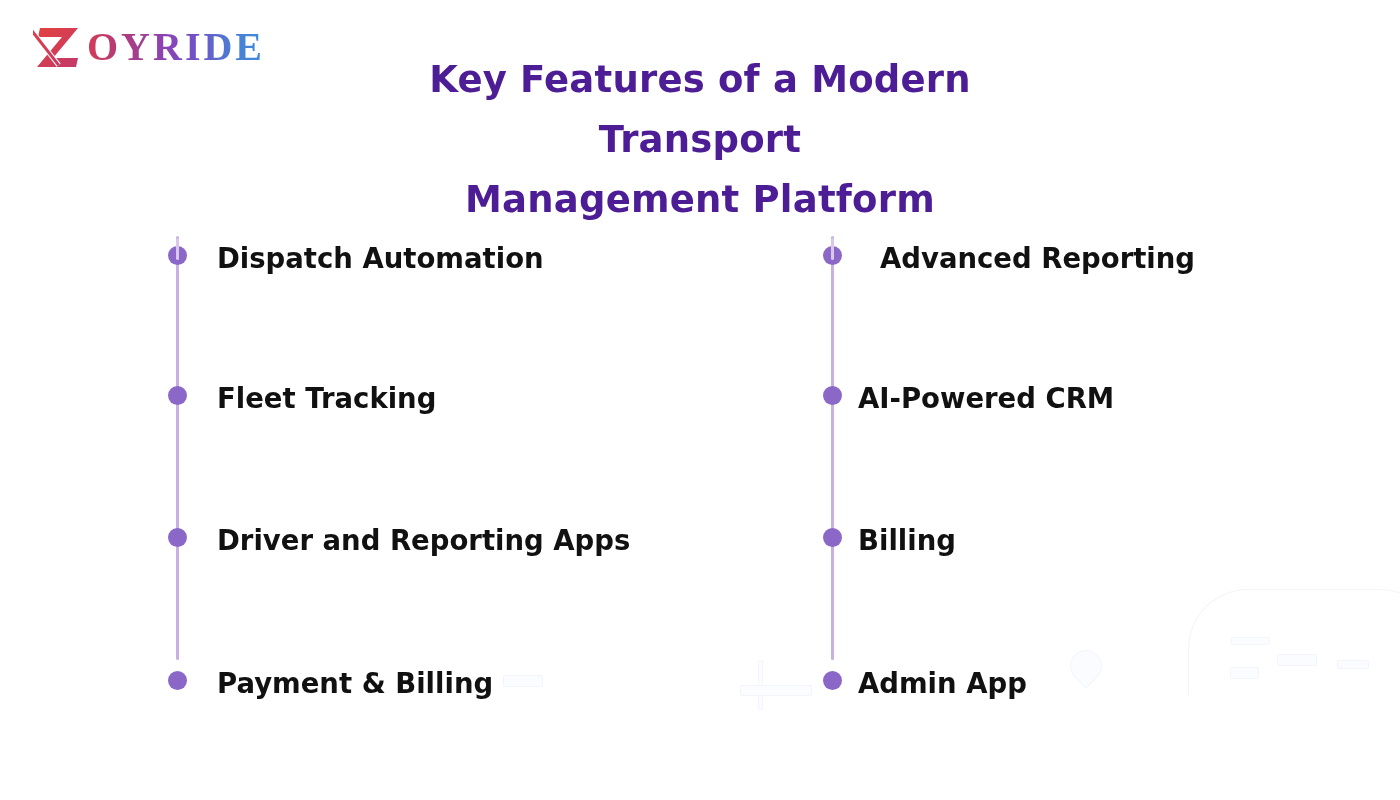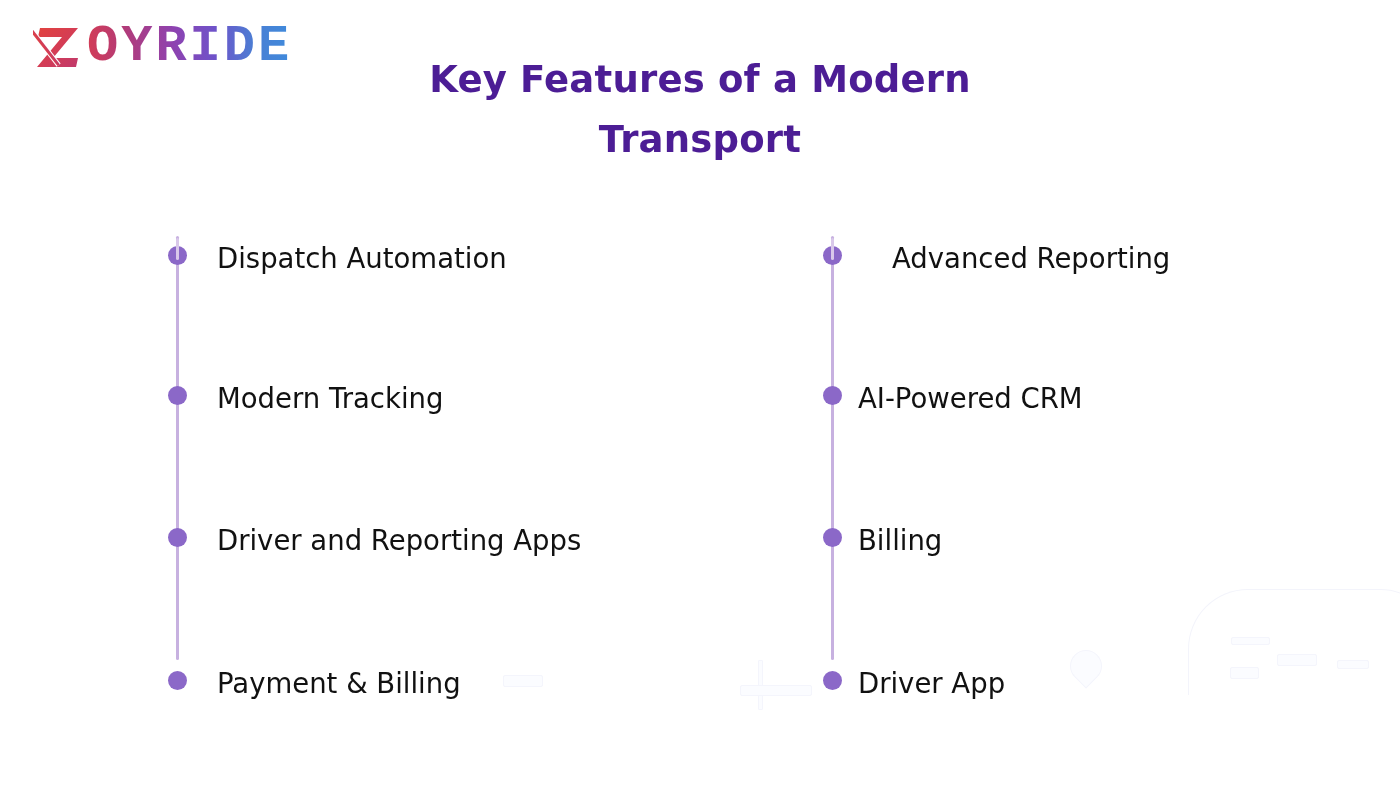--- a/index.html
+++ b/index.html
@@ -51,31 +51,31 @@
     left: 33px;
     top: 21px;
     height: 52px;
     display: flex;
     align-items: center;
   }
   .logo-z {
     display: block;
   }
   .logo-word {
-    font-size: 52px;
+    font-size: 40px;
     font-weight: 700;
     letter-spacing: 3px;
     line-height: 1;
     margin-left: 2px;
     background: linear-gradient(90deg, #d33c56 0%, #b23b78 18%, #8e42b0 42%, #6f52c9 62%, #4a7fd4 82%, #3f8bdc 100%);
     -webkit-background-clip: text;
     background-clip: text;
     color: transparent;
     -webkit-text-fill-color: transparent;
-    font-family: Liberation Mono, monospace;
+    font-family: Liberation Serif, serif;
     text-align: center;
   }
 
   
   .title {
     position: absolute;
     left: 330px;
     top: 50px;
     width: 740px;
     text-align: center;
@@ -135,30 +135,30 @@
     height: 19px;
     margin-top: -9.5px;
     border-radius: 50%;
     background: #8b68c8;
     z-index: 2;
   }
   .feature .label {
     position: absolute;
     white-space: nowrap;
     font-size: 27.5px;
-    font-weight: 400;
+    font-weight: 700;
     color: #111111;
     line-height: 1;
     font-family: "DejaVu Sans", sans-serif;
     margin-top: 8px;
   }
 
   .column.left  .feature .label { left: 49px; }
   .column.right .feature .label { left: 35px; }
-  .column.right .feature.first .label { left: 69px; }
+  .column.right .feature.first .label { left: 57px; }
 
   .feature.f0 { top: 28px;  }
   .feature.f1 { top: 168px; }
   .feature.f2 { top: 310px; }
   .feature.f3 { top: 453px; }
 </style>
 </head>
 <body>
 
 <div class="wm-cloud"></div>
@@ -184,36 +184,37 @@
     <path d="M12 3 L40 3 L16 34 L10 34 Z" fill="#ffffff" opacity="0"></path>
     <rect x="9" y="2" width="5" height="46" transform="rotate(-38 11.5 25)" fill="#ffffff"></rect>
     <rect x="10" y="2" width="3" height="46" transform="rotate(-38 11.5 25)" fill="url(#zgrad)"></rect>
   </svg>
   <span class="logo-word">OYRIDE</span>
 </div>
 
 <div class="title">
   <span>Key Features of a Modern Transport</span>
   <br>
+  <span>Management Platform</span>
 </div>
 
 <div class="columns">
 
   <div class="column left">
     <div class="rail"></div>
 
     <div class="feature f0 first">
       <span class="dot"></span>
       <span class="rail-cap" style="top:-2px;left:8px;height:22px;"></span>
       <span class="label">Dispatch Automation</span>
     </div>
 
     <div class="feature f1">
       <span class="dot"></span>
-      <span class="label">Modern Tracking</span>
+      <span class="label">Fleet Tracking</span>
     </div>
 
     <div class="feature f2">
       <span class="dot"></span>
       <span class="label">Driver and Reporting Apps</span>
     </div>
 
     <div class="feature f3">
       <span class="dot"></span>
       <span class="label">Payment &amp; Billing</span>
@@ -234,17 +235,17 @@
       <span class="label">AI-Powered CRM</span>
     </div>
 
     <div class="feature f2">
       <span class="dot"></span>
       <span class="label">Billing</span>
     </div>
 
     <div class="feature f3">
       <span class="dot"></span>
-      <span class="label">Driver App</span>
+      <span class="label">Admin App</span>
     </div>
   </div>
 
 </div>
 
 </body></html>

